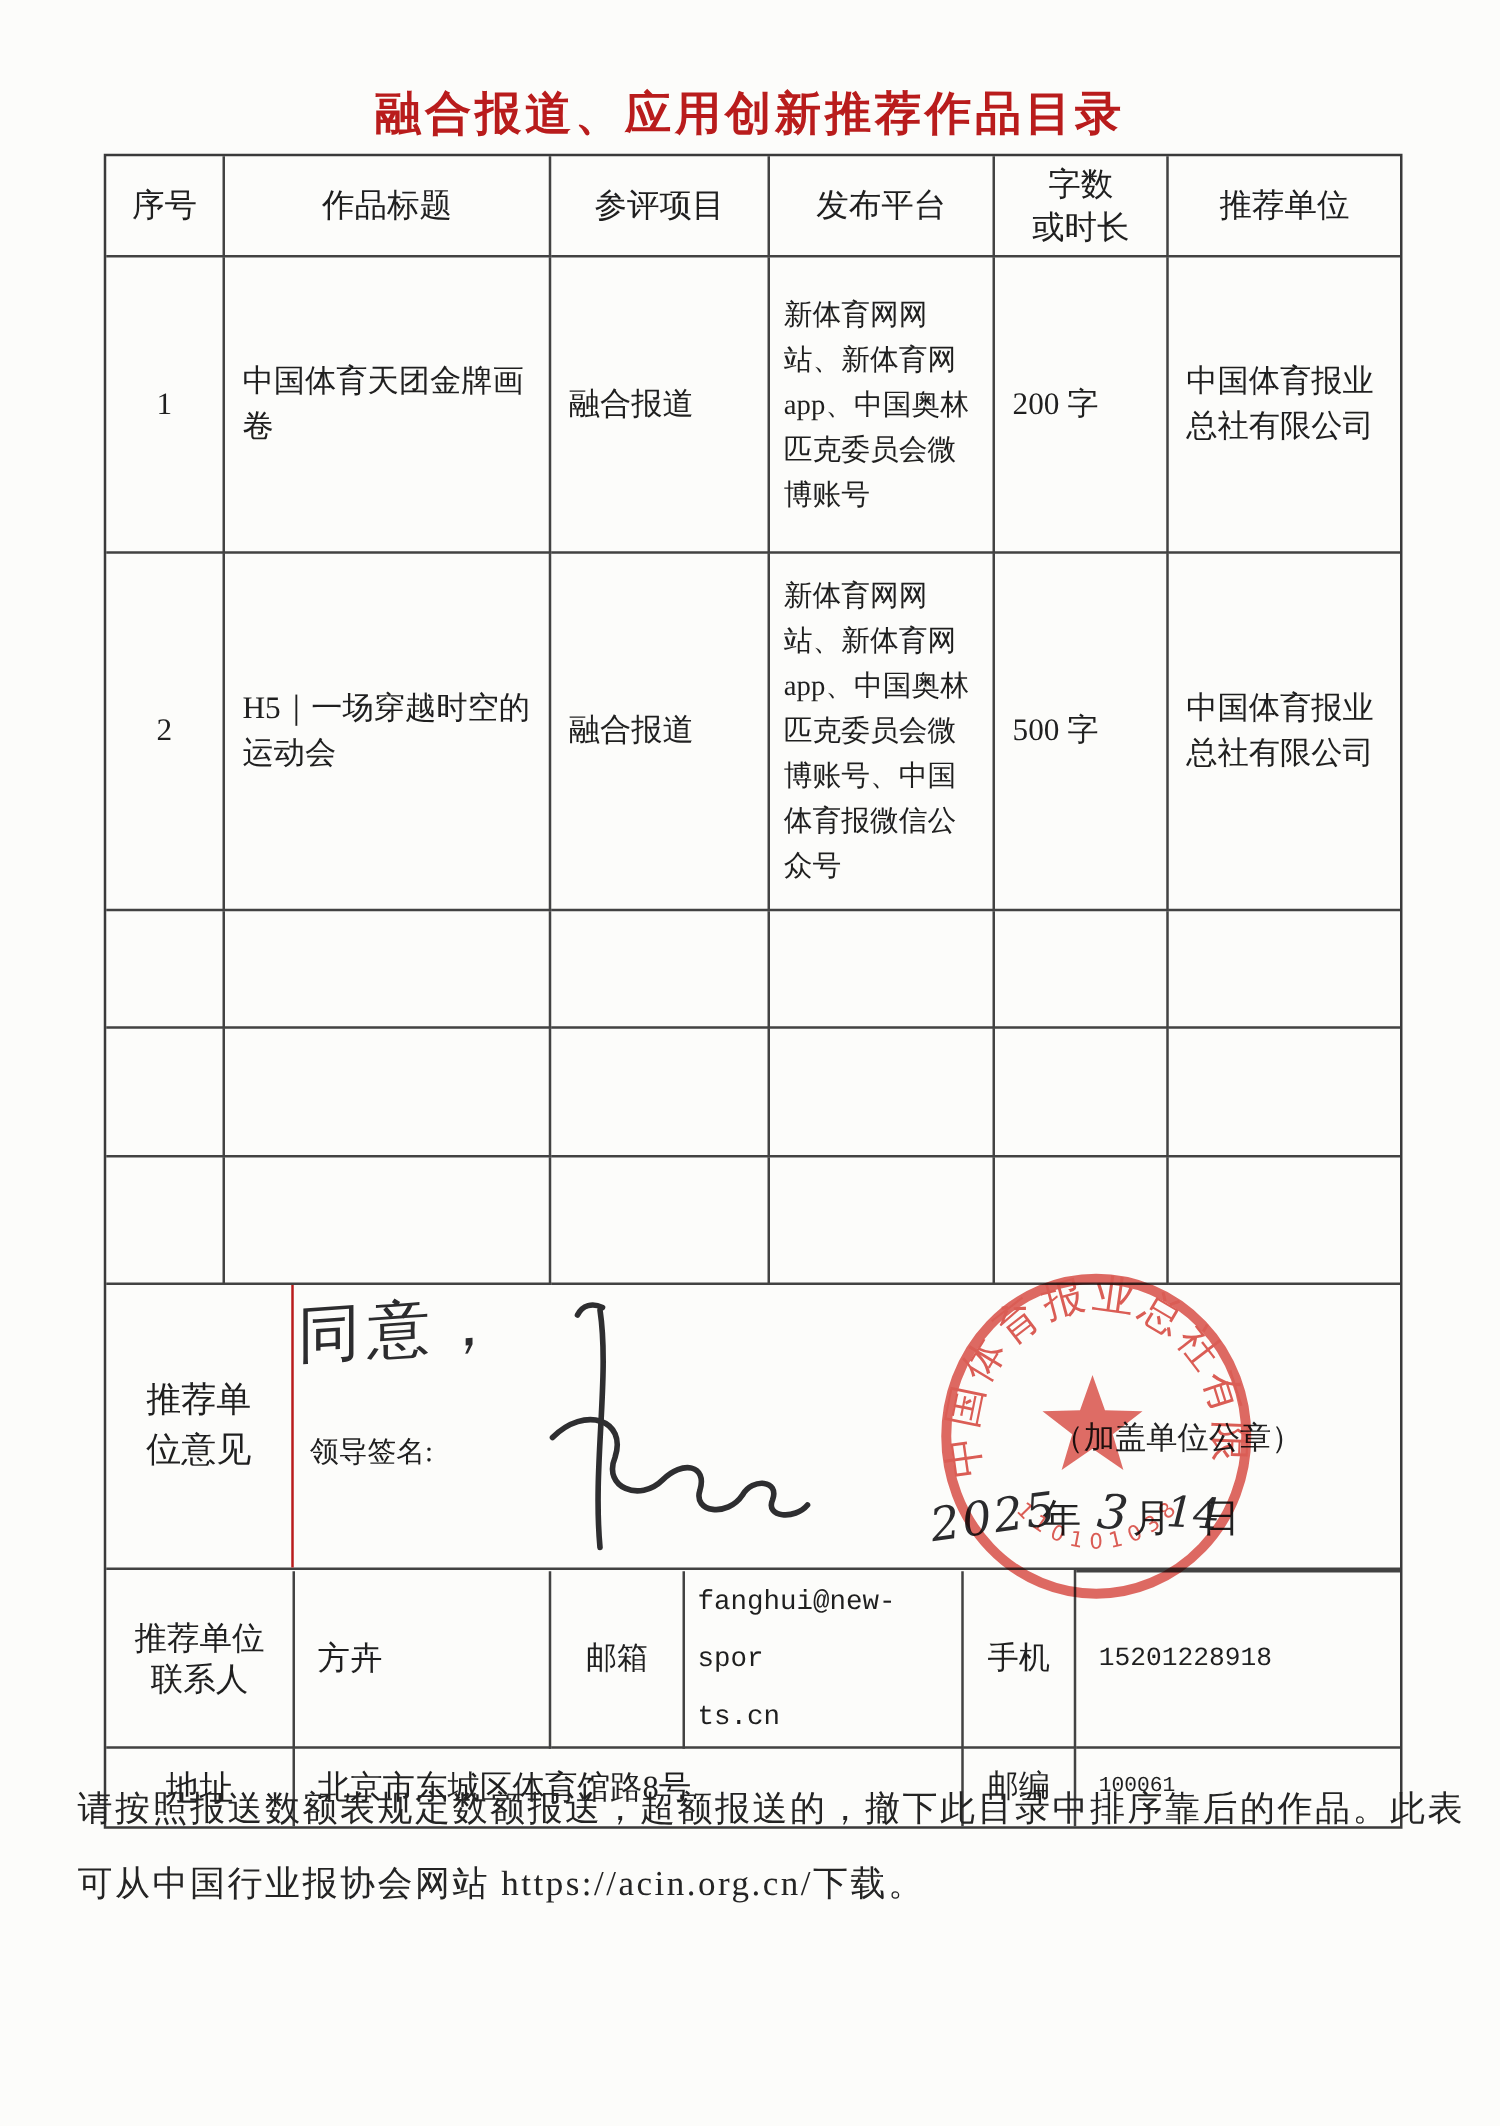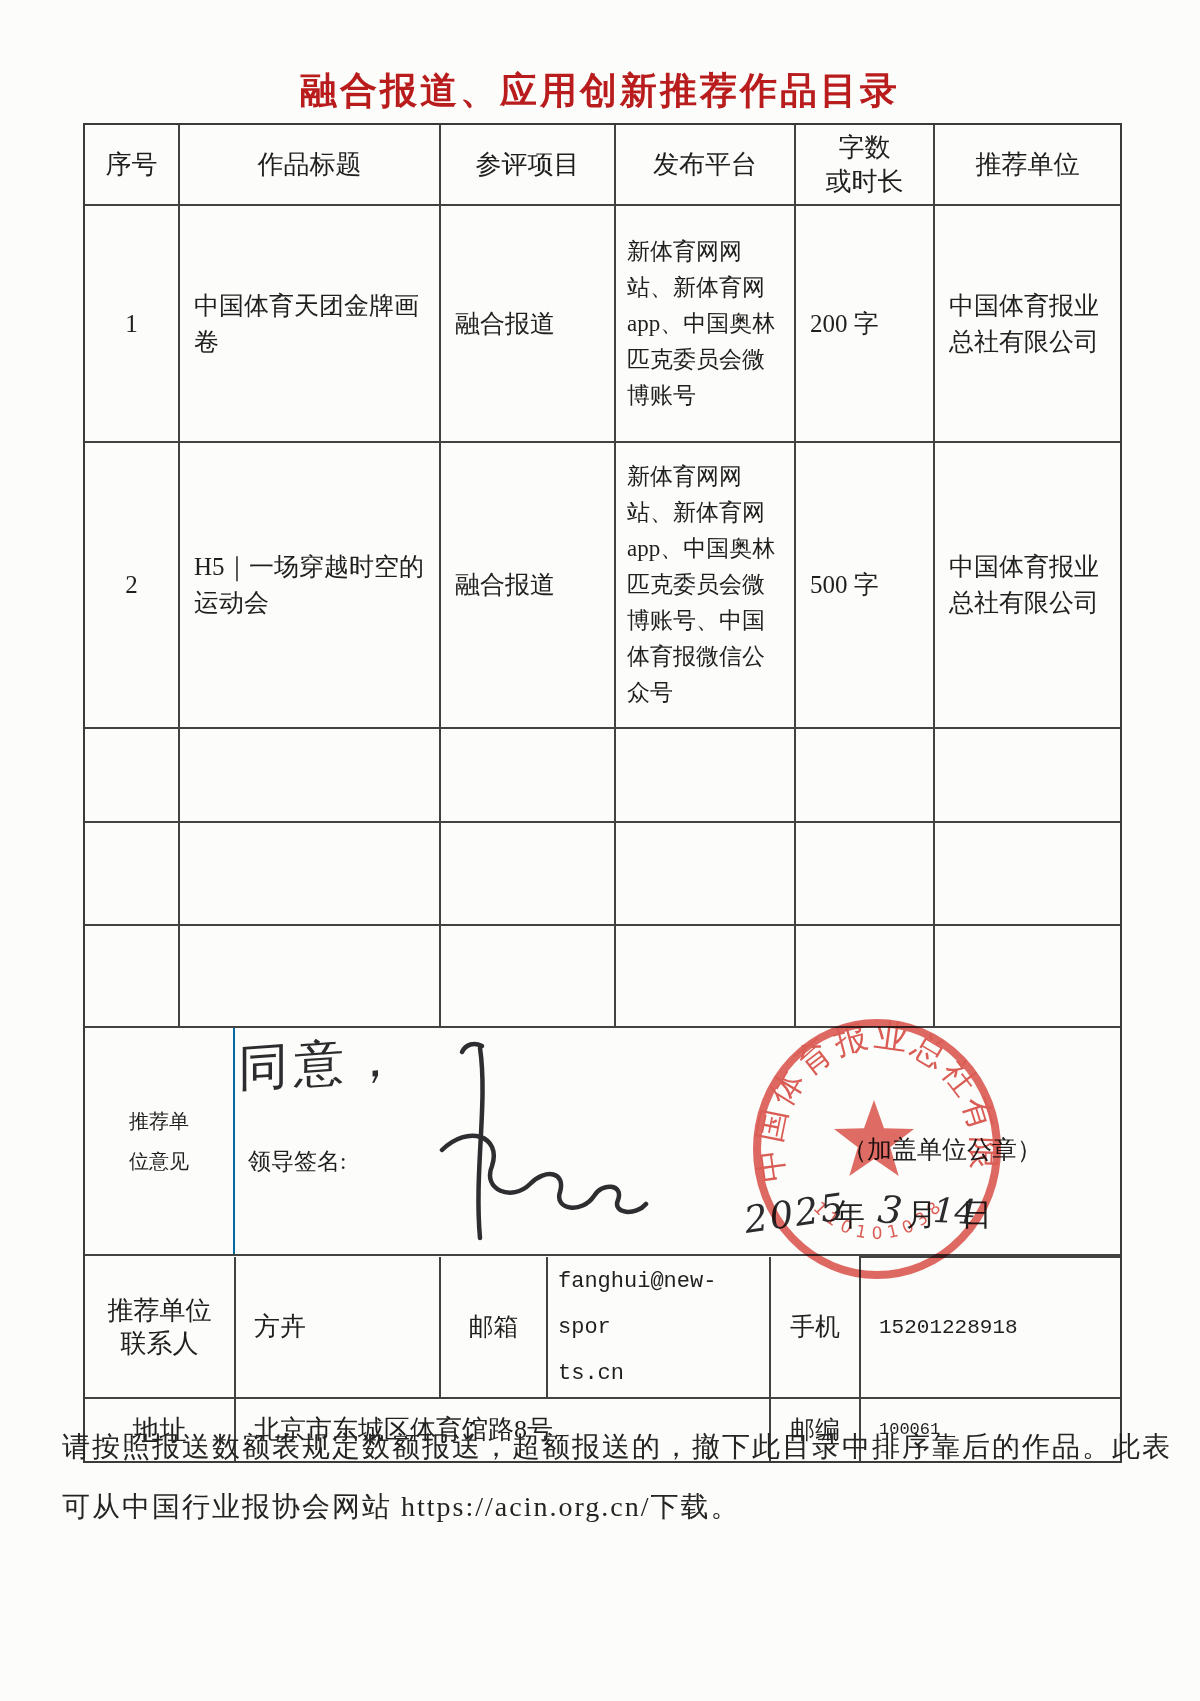--- a/index.html
+++ b/index.html
@@ -35,23 +35,23 @@
   .center{text-align:center;}
   .pad-l{padding-left:14px;}
   .pre{white-space:pre-line;}
   .hdr{font-size:26px;text-align:center;line-height:34px;}
   .platform-cell{font-size:23px;line-height:36px;padding-left:11px;}
   .opinion-row{
     position:relative;height:226px;border-bottom:2px solid #424242;
   }
   .opinion-label{
     position:absolute;left:0;top:0;width:148px;height:100%;
-    border-right:2px solid #0369a1;
+    border-right:2px solid #b91c1c;
     display:flex;align-items:center;justify-content:center;
-    font-size:20px;line-height:40px;text-align:left;white-space:pre-line;
+    font-size:28px;line-height:40px;text-align:left;white-space:pre-line;
   }
   .contact-label{font-size:26px;line-height:33px;}
   .mono{font-family:"Liberation Mono","DejaVu Sans Mono",monospace;}
   .email-cell{font-size:22px;line-height:46px;padding-left:10px;padding-top:2px;}
   .value-cell{font-size:26px;padding-left:18px;}
   .footer-line{position:absolute;left:62px;font-size:28px;letter-spacing:2px;color:#242424;}
   
   .hw-agree{
     position:absolute;left:238px;top:1030px;font-size:50px;color:#2c2c2e;
     transform:rotate(-4deg) skewX(-4deg);letter-spacing:6px;z-index:3;

